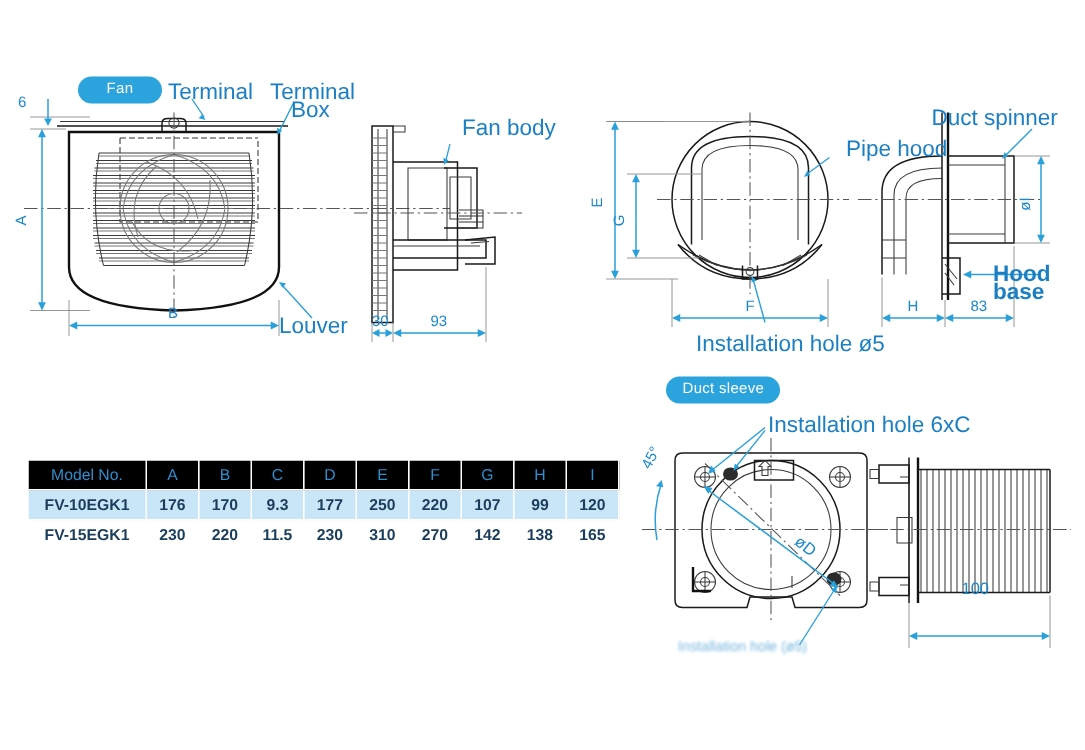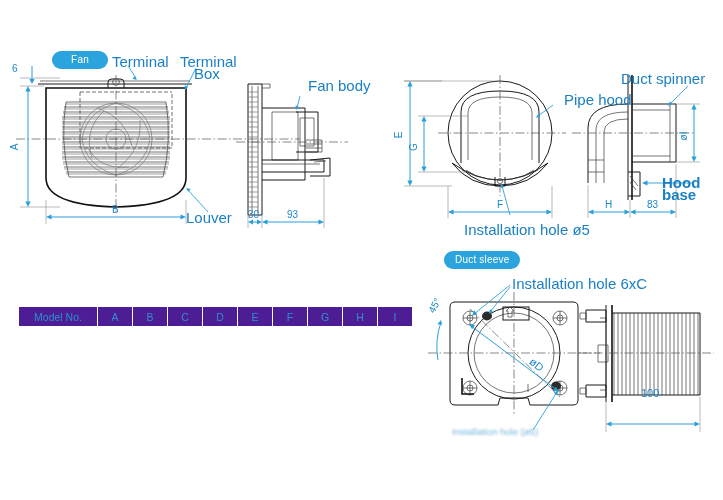--- a/index.html
+++ b/index.html
@@ -54,21 +54,21 @@
     font-size:10.5px;
   }
   .spectable td,.spectable th{
     border:1px solid #ffffff;
     text-align:center;
     padding:0;
     height:19px;
     font-weight:bold;
   }
   .spectable thead th{
-    background:#4c1d95;
+    background:#000000;
     color:#2e8fd0;
     font-weight:normal;
   }
   .spectable thead th.modelcol{color:#2e8fd0;}
   .spectable tbody tr.rowA td{background:#c8e6f7;color:#1a3d5c;}
   .spectable tbody tr.rowB td{background:#ffffff;color:#1a3d5c;}
   .spectable td.modelcol,.spectable th.modelcol{width:78px;}
   .spectable td.num,.spectable th.num{width:34px;}
 
   svg{position:absolute;left:0;top:0;overflow:visible;}
@@ -510,16 +510,40 @@
         <th class="num">C</th>
         <th class="num">D</th>
         <th class="num">E</th>
         <th class="num">F</th>
         <th class="num">G</th>
         <th class="num">H</th>
         <th class="num">I</th>
       </tr>
     </thead>
     <tbody>
+      <tr class="rowA">
+        <td class="modelcol">FV-10EGK1</td>
+        <td class="num">176</td>
+        <td class="num">170</td>
+        <td class="num">9.3</td>
+        <td class="num">177</td>
+        <td class="num">250</td>
+        <td class="num">220</td>
+        <td class="num">107</td>
+        <td class="num">99</td>
+        <td class="num">120</td>
+      </tr>
+      <tr class="rowB">
+        <td class="modelcol">FV-15EGK1</td>
+        <td class="num">230</td>
+        <td class="num">220</td>
+        <td class="num">11.5</td>
+        <td class="num">230</td>
+        <td class="num">310</td>
+        <td class="num">270</td>
+        <td class="num">142</td>
+        <td class="num">138</td>
+        <td class="num">165</td>
+      </tr>
     </tbody>
   </table>
 
 </div>
 
 </body></html>

